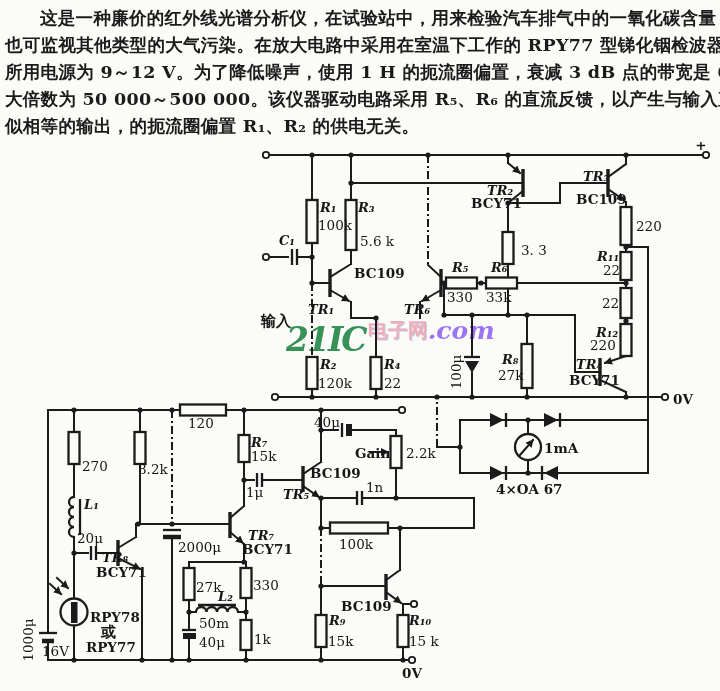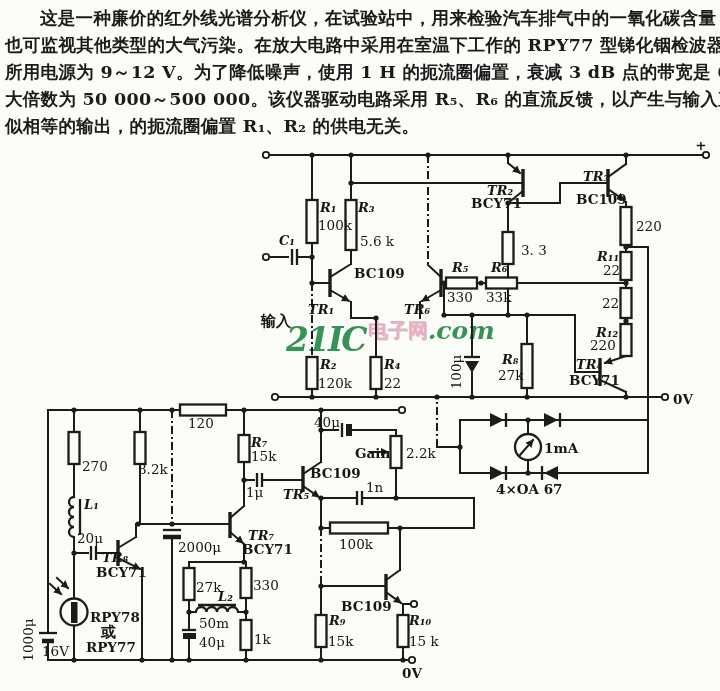--- a/index.html
+++ b/index.html
@@ -5,21 +5,21 @@
   html,body{margin:0;padding:0;background:#e8e8e4;}
   .page{position:relative;width:720px;height:691px;background:#fbfbf8;overflow:hidden;
         font-family:"DejaVu Serif",serif;color:#1b1b1b;}
   .para{position:absolute;top:5px;left:5px;right:5px;}
   .pline{font-size:17.5px;line-height:27px;font-weight:bold;letter-spacing:.3px;white-space:nowrap;}
   .pline.first{text-indent:35px;}
   .wm{position:absolute;left:286px;top:320px;display:flex;align-items:flex-start;opacity:.85;z-index:1;}
   .wm-num{font-size:33px;font-weight:bold;font-style:italic;color:#15803d;letter-spacing:-2px;line-height:40px;}
   .wm-right{display:flex;flex-direction:row;margin-left:2px;justify-content:space-between;}
   .wm-cn{font-size:20px;font-weight:bold;color:#ef9fae;text-shadow:1px 1px 0 #b9c6e2;line-height:20px;}
-  .wm-com{font-size:25px;font-style:italic;font-weight:bold;color:#15803d;line-height:22px;}
+  .wm-com{font-size:25px;font-style:italic;font-weight:bold;color:#8b5cf6;line-height:22px;}
   svg{position:absolute;left:0;top:0;z-index:2;}
   .w{stroke:#1b1b1b;stroke-width:2;fill:none;stroke-linecap:square;}
   .dd{stroke:#1b1b1b;stroke-width:2;fill:none;stroke-dasharray:8 3 2 3;}
   .cmp{stroke:#1b1b1b;stroke-width:2.3;fill:#fbfbf8;}
   .bar{stroke:#1b1b1b;stroke-width:3.4;fill:none;stroke-linecap:butt;}
   .pl{stroke:#1b1b1b;stroke-width:2.3;fill:none;}
   .plf{stroke:#1b1b1b;stroke-width:4.5;fill:none;}
   .dot{fill:#1b1b1b;}
   .term{fill:#fbfbf8;stroke:#1b1b1b;stroke-width:1.8;}
   .blk{fill:#1b1b1b;stroke:none;}

